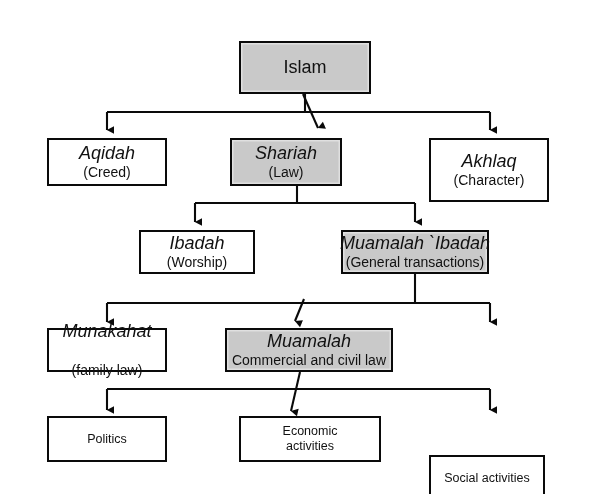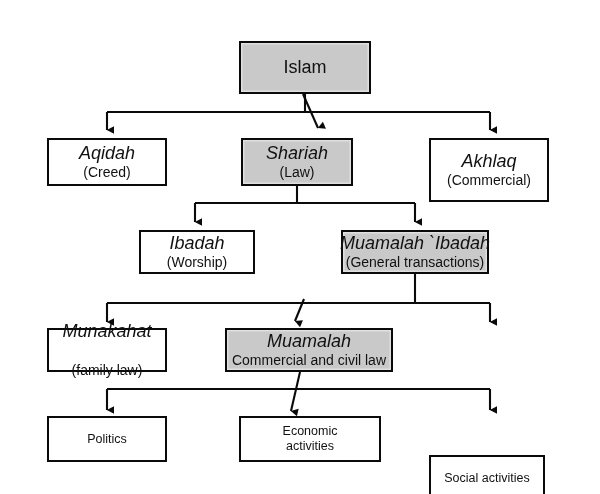--- a/index.html
+++ b/index.html
@@ -119,28 +119,28 @@
 
   <div class="node-box shaded" style="left:239px; top:41px; width:132px; height:53px;">
     <span class="root-line">Islam</span>
   </div>
 
   <div class="node-box" style="left:47px; top:138px; width:120px; height:48px;">
     <span class="title-line">Aqidah</span>
     <span class="sub-line">(Creed)</span>
   </div>
 
-  <div class="node-box shaded" style="left:241px; top:138px; width:112px; height:48px;">
+  <div class="node-box shaded" style="left:230px; top:138px; width:112px; height:48px;">
     <span class="title-line">Shariah</span>
     <span class="sub-line">(Law)</span>
   </div>
 
   <div class="node-box" style="left:429px; top:138px; width:120px; height:64px;">
     <span class="title-line">Akhlaq</span>
-    <span class="sub-line">(Commercial)</span>
+    <span class="sub-line">(Character)</span>
   </div>
 
   <div class="node-box" style="left:139px; top:230px; width:116px; height:44px;">
     <span class="title-line">Ibadah</span>
     <span class="sub-line">(Worship)</span>
   </div>
 
   <div class="node-box shaded" style="left:341px; top:230px; width:148px; height:44px;">
     <span class="title-line">Muamalah  `Ibadah</span>
     <span class="sub-line">(General transactions)</span>

